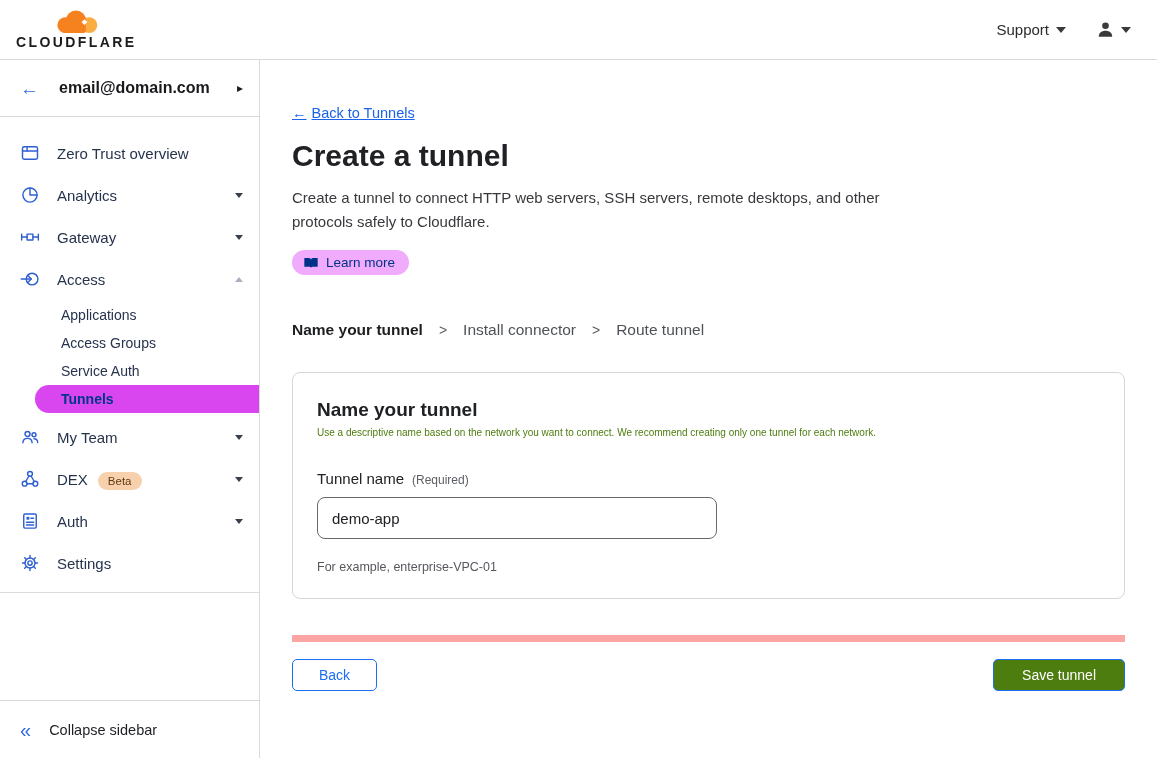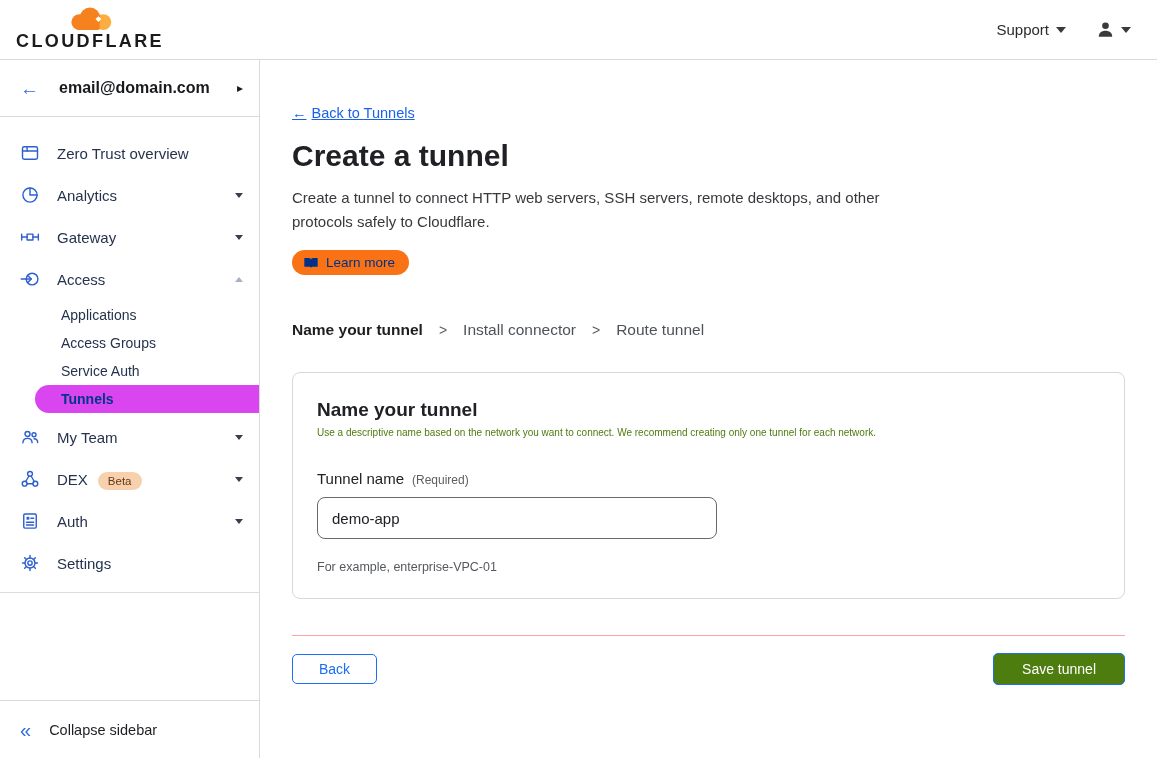--- a/index.html
+++ b/index.html
@@ -3,21 +3,21 @@
 <meta charset="utf-8">
 <style>
   * { margin:0; padding:0; box-sizing:border-box; }
   html,body { width:1157px; height:758px; background:#fff; overflow:hidden;
     font-family:"Liberation Sans", sans-serif; color:#202125; }
 
   
   .header { height:60px; display:flex; align-items:center; justify-content:space-between;
     padding:0 26px 0 16px; border-bottom:1px solid #d9d9d9; }
   .logo { display:flex; flex-direction:column; align-items:center; cursor:pointer; }
-  .logo-text { font-size:18px; font-weight:bold; letter-spacing:2.4px; color:#1b1b1b; margin-top:-1px; }
+  .logo-text { font-size:14px; font-weight:bold; letter-spacing:2.4px; color:#1b1b1b; margin-top:-1px; }
   .header-right { display:flex; align-items:center; gap:30px; }
   .support { display:flex; align-items:center; gap:7px; font-size:15px; color:#2b2b2b; cursor:pointer; }
   .user-menu { display:flex; align-items:center; gap:6px; cursor:pointer; }
   .tri-down { width:0; height:0; border-left:5px solid transparent; border-right:5px solid transparent;
     border-top:6px solid #3a3a3a; }
 
   
   .layout { display:flex; height:698px; }
 
   
@@ -53,42 +53,42 @@
     align-items:center; padding:0 20px; cursor:pointer; }
   .collapse-icon { color:#2e6bdf; font-size:20px; line-height:1; }
   .collapse-label { font-size:14.5px; color:#1d1f23; margin-left:18px; }
 
   
   .main { flex:1; padding:44px 32px 0 32px; overflow:hidden; }
   .back-link { display:inline-flex; align-items:center; gap:5px; color:#1a62ea;
     font-size:14.5px; text-decoration:underline; cursor:pointer; }
   .page-title { font-size:30px; font-weight:bold; color:#202125; margin:17px 0 13px 0; }
   .page-desc { font-size:15px; color:#38393d; line-height:24px; max-width:592px; margin-bottom:16px; }
-  .learn-more { display:inline-flex; align-items:center; gap:7px; background:#f97316; color:#003189;
+  .learn-more { display:inline-flex; align-items:center; gap:7px; background:#f0abfc; color:#003189;
     font-size:13.5px; padding:5px 14px 5px 11px; border-radius:13px; cursor:pointer; }
 
   .stepper { margin-top:46px; display:flex; align-items:center; gap:16px; font-size:15.5px; }
   .step { color:#4e5258; }
   .step.active { font-weight:bold; color:#1d1e20; }
   .step-sep { color:#5a5e64; font-size:14px; }
 
   .card { margin-top:33px; width:833px; border:1px solid #d5d7da; border-radius:8px;
     padding:26px 24px 24px 24px; background:#fff; }
   .card-title { font-size:19px; font-weight:bold; color:#202125; }
   .card-desc { font-size:10px; color:#4d7c0f; line-height:24px; max-width:772px; }
   .field-label-row { margin-top:25px; display:flex; align-items:baseline; gap:8px; }
   .field-label { font-size:15px; color:#202125; }
   .field-required { font-size:12px; color:#5b5e63; }
   .text-input { display:block; margin-top:10px; width:400px; height:42px; border:1px solid #66696e;
     border-radius:8px; padding:0 14px; font-size:15px; color:#202125;
     font-family:"Liberation Sans", sans-serif; outline:none; background:#fff; }
   .field-hint { margin-top:21px; font-size:12.5px; color:#55585d; }
 
-  .main-footer { width:833px; margin-top:36px; border-top:1px solid #fca5a5; padding-top:17px;
-    display:flex; justify-content:space-between; align-items:center; }
+  .main-footer { width:833px; margin-top:36px; border-top:7px solid #fca5a5; padding-top:17px;
+    display:flex; justify-content:space-between; }
   .btn { font-size:14px; border-radius:5px; cursor:pointer; font-family:"Liberation Sans", sans-serif; }
   .btn-back { background:#fff; border:1px solid #1b6ff2; color:#1b6ff2; padding:6px 26px; }
   .btn-save { background:#4d7c0f; border:1px solid #1b6ff2; color:#fff; padding:7px 28px; }
 </style>
 </head>
 <body>
 
 <div class="header">
   <div class="logo">
     <svg width="46" height="25" viewBox="0 0 52 28">

